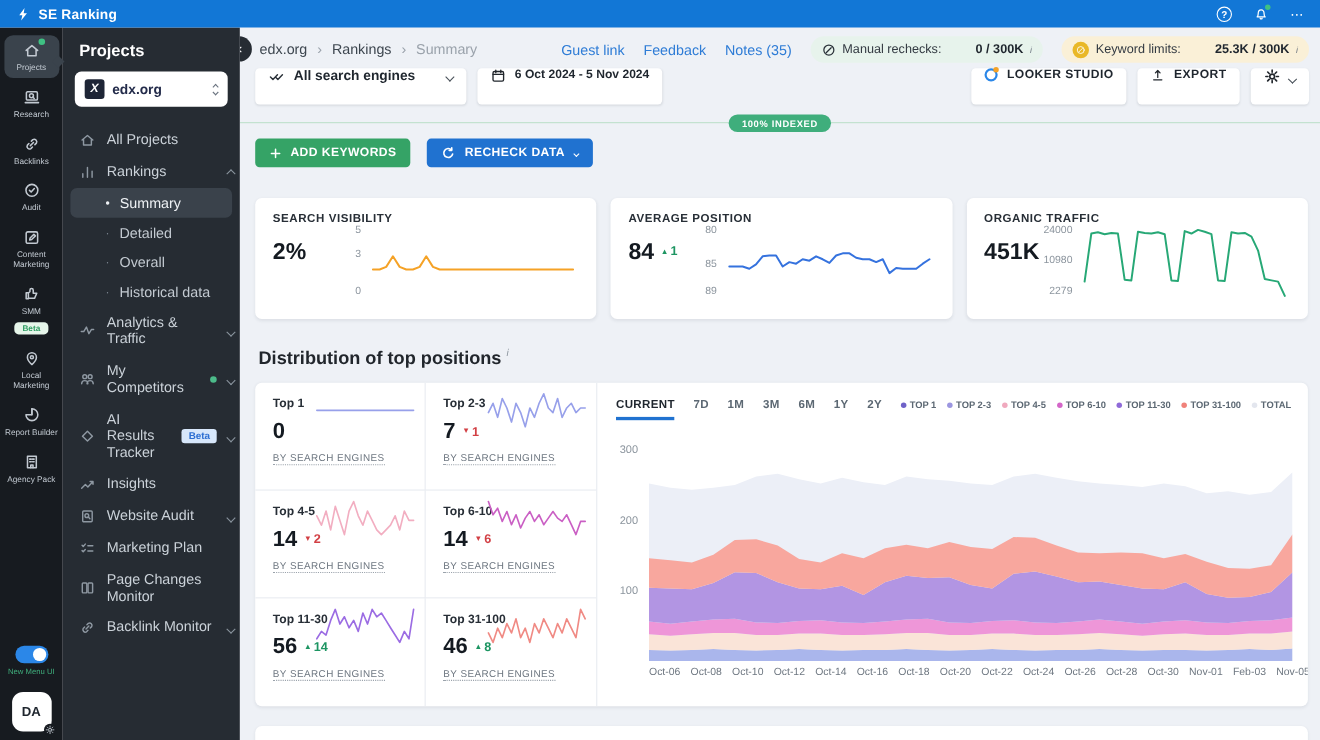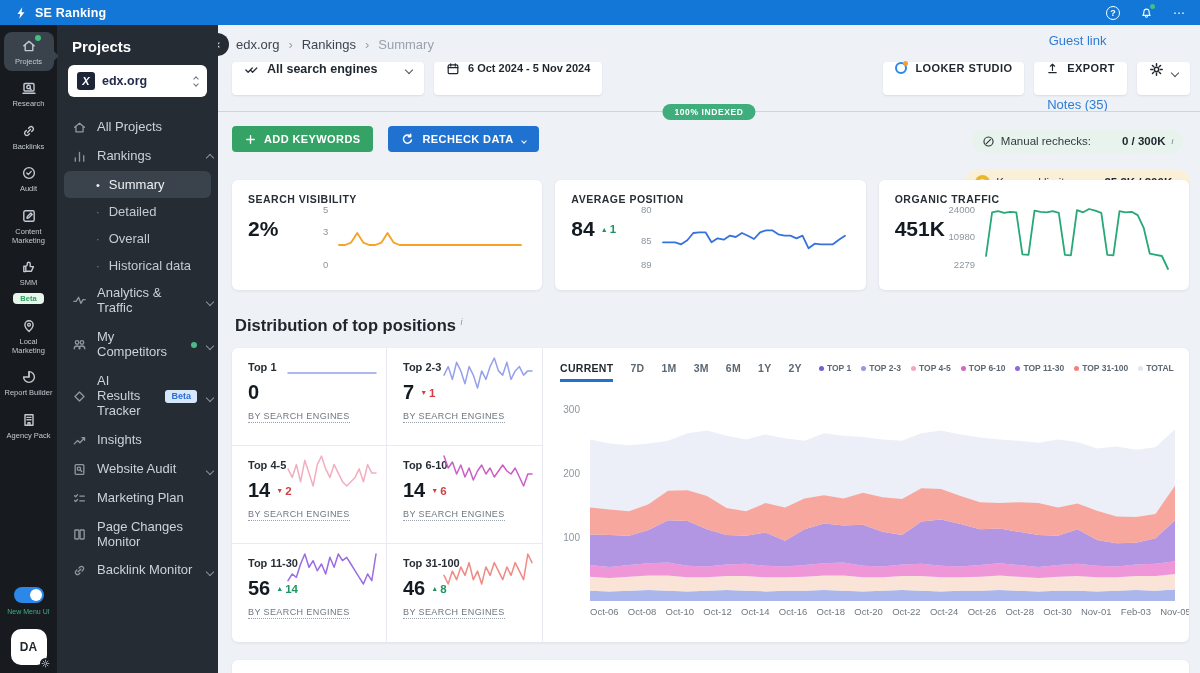--- a/index.html
+++ b/index.html
@@ -55,21 +55,21 @@
   .sub.active .b{color:#EEF1F4;}
   .cdot{width:6px;height:6px;border-radius:50%;background:#4CBB8A;flex:none;}
   .beta-blue{background:#D7E7FB;color:#2D6FD2;font-size:9px;font-weight:bold;border-radius:3px;padding:1.5px 6px;margin-left:auto;}
 
   
   .main{position:absolute;left:218px;top:25px;width:982px;height:648px;background:#EEF1F6;overflow:hidden;}
   .collapse{position:absolute;left:-12px;top:8px;width:23px;height:23px;border-radius:50%;background:#262C33;color:#fff;display:flex;align-items:center;justify-content:center;z-index:5;}
   .crumb-row{position:absolute;top:12px;left:18px;display:flex;gap:9px;align-items:center;font-size:13px;color:#3D464F;}
   .crumb-sep{color:#9AA2AB;font-size:13px;}
   .crumb-last{color:#9AA2AB;}
-  .header-right{position:absolute;top:8px;right:10px;display:flex;gap:17px;align-items:center;flex-direction:column;}
+  .header-right{position:absolute;top:8px;right:10px;display:flex;gap:17px;align-items:center;}
   .hlink{color:#2E7CD6;font-size:13px;}
   .pill{height:24px;border-radius:12px;display:flex;align-items:center;gap:6px;padding:0 10px;font-size:11.5px;color:#333A42;}
   .pill b{color:#1F262E;margin-left:25px;}
   .pill sup{font-size:8px;font-style:italic;color:#6E7781;}
   .pill.green{background:#E7F3EC;}
   .pill.yellow{background:#FAF0D7;}
   .ycirc{width:15px;height:15px;border-radius:50%;background:#E9B828;display:flex;align-items:center;justify-content:center;color:#fff;}
 
   .controls-row{position:absolute;top:37px;left:14px;right:10px;height:33px;display:flex;gap:10px;align-items:center;}
   .wbtn{background:#fff;border-radius:4px;height:33px;display:flex;align-items:flex-start;gap:8px;padding:0 12px;box-shadow:0 1px 2px rgba(26,36,52,.10);color:#1F262E;}

